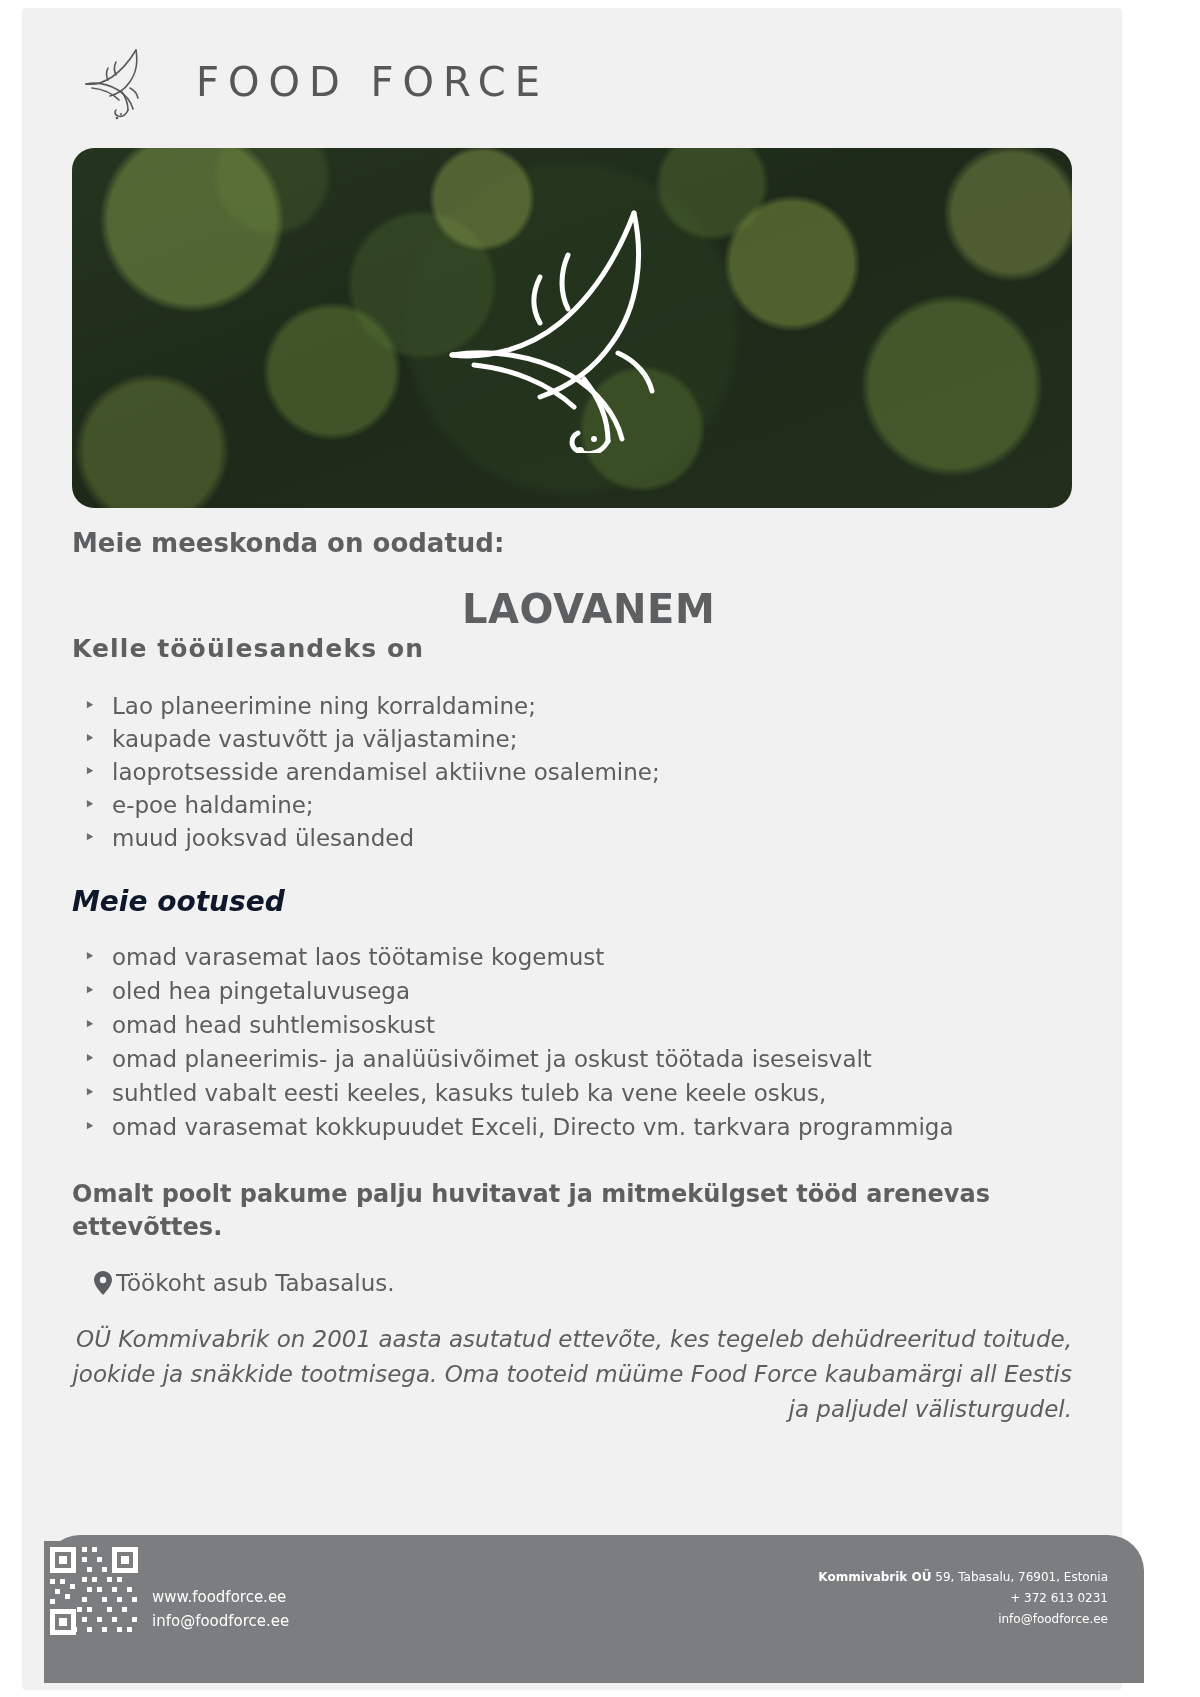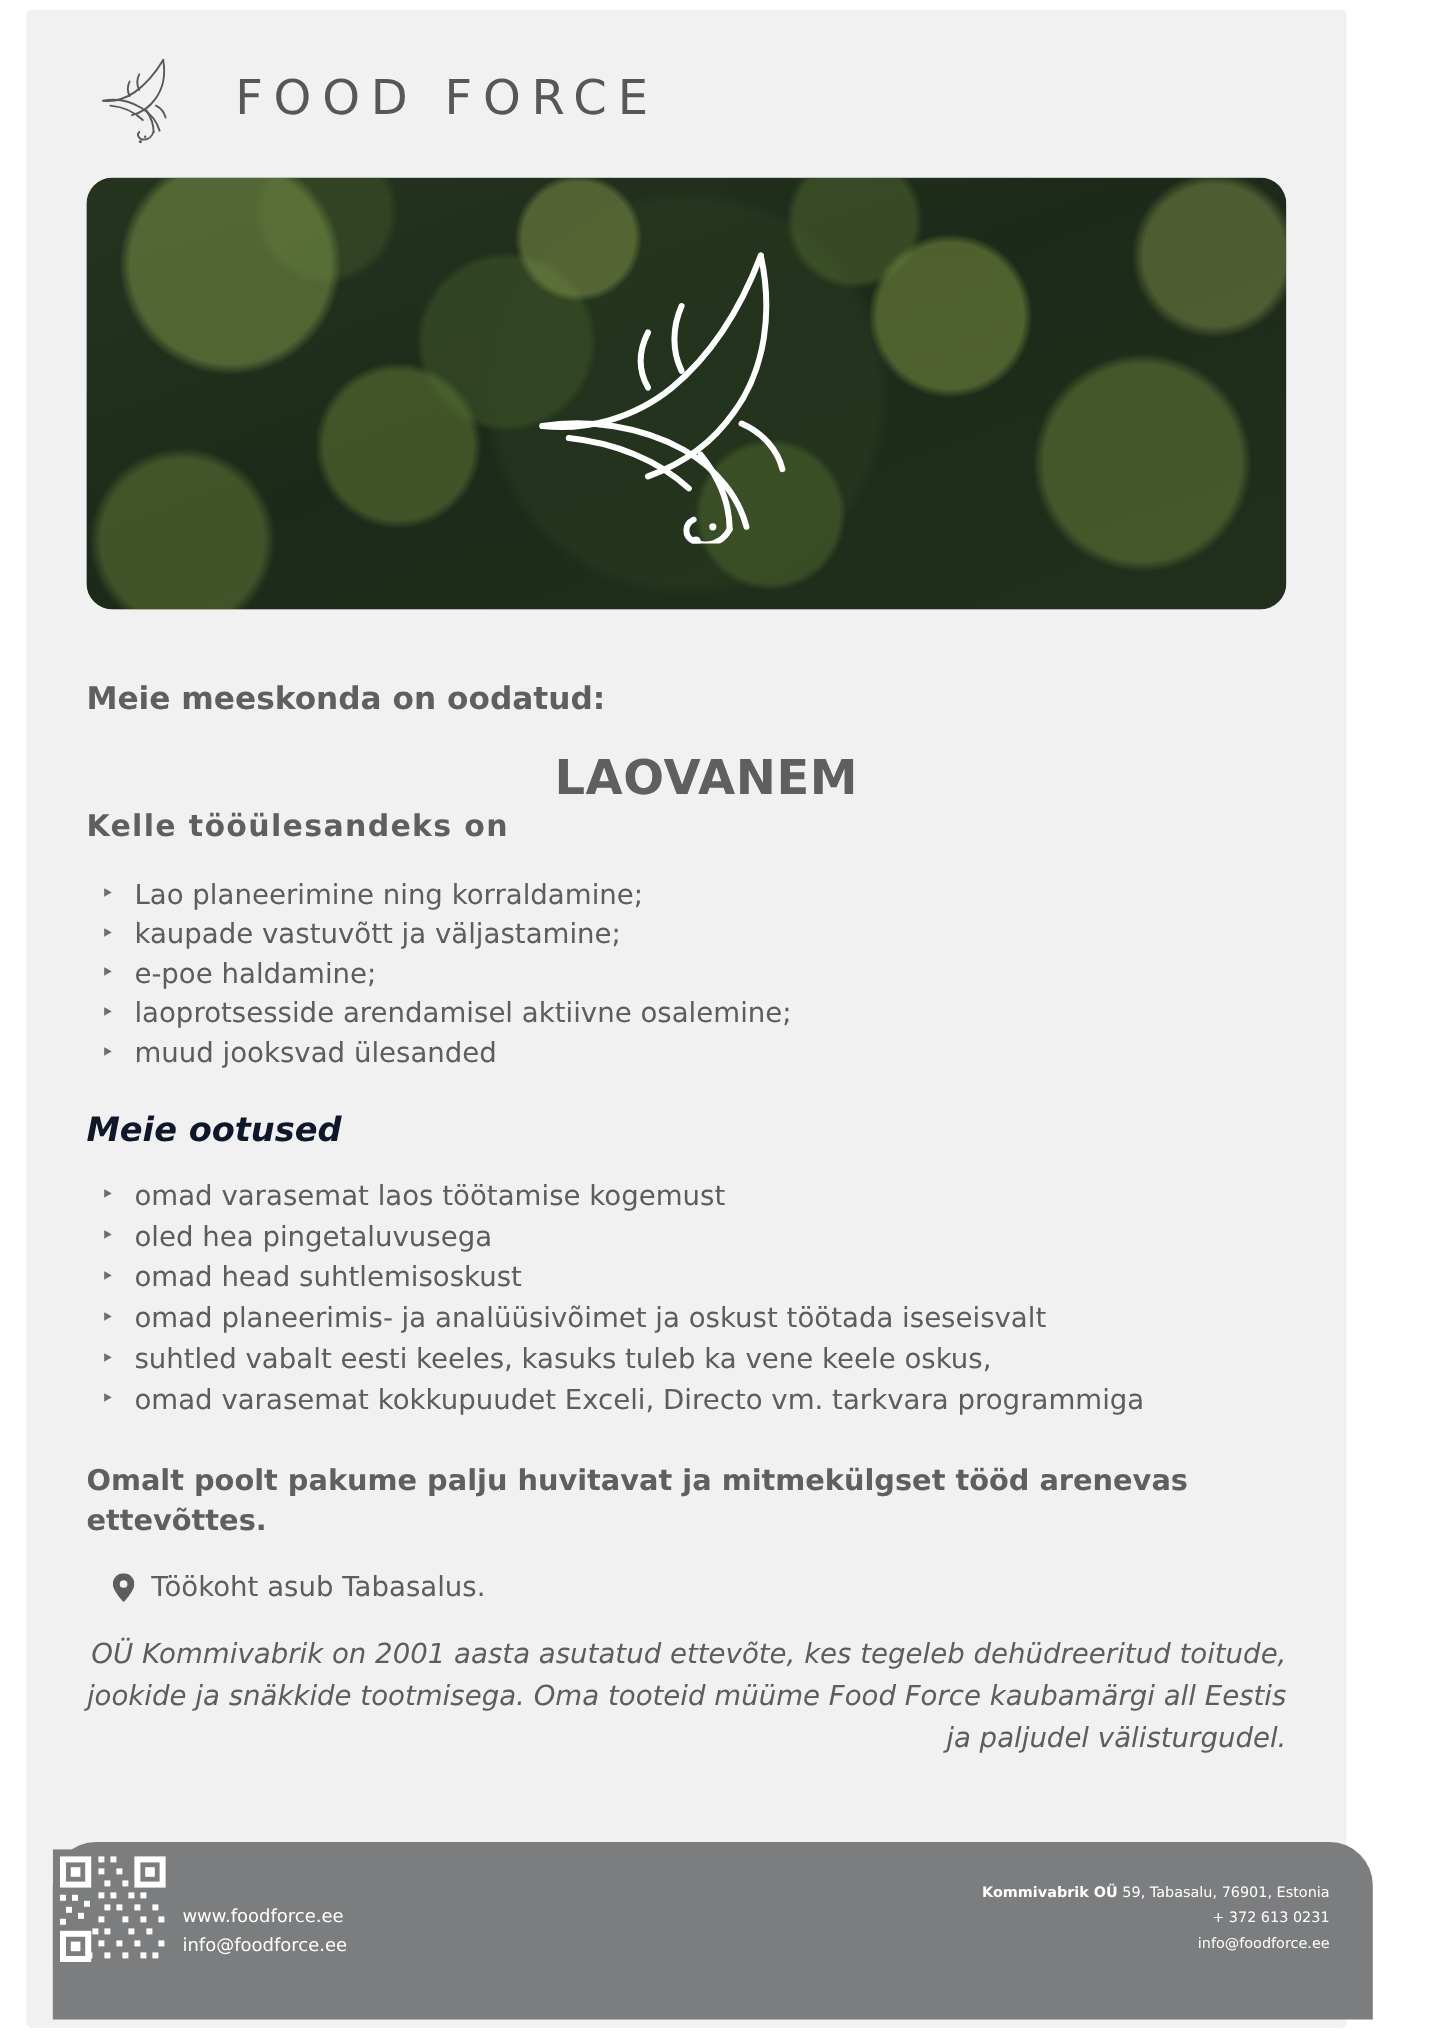--- a/index.html
+++ b/index.html
@@ -78,21 +78,21 @@
     left: 50%;
     top: 50%;
     transform: translate(-50%, -50%);
     width: 300px;
     height: 250px;
   }
   
   .content {
     position: absolute;
     left: 50px;
-    top: 552px;
+    top: 512px;
     width: 1000px;
   }
   .kicker {
     font-size: 26px;
     font-weight: bold;
     color: #5d5f61;
     margin: 0;
     padding-top: 8px;
   }
   .title-row {
@@ -154,21 +154,21 @@
     font-size: 24px;
     font-weight: bold;
     color: #5d5f61;
     line-height: 33px;
     margin: 34px 0 0 0;
     max-width: 960px;
   }
   .location {
     display: flex;
     align-items: center;
-    gap: 14px;
+    gap: 4px;
     margin: 26px 0 0 22px;
   }
   .pin-icon {
     width: 18px;
     height: 24px;
     flex: none;
   }
   .location-text {
     font-size: 23px;
     color: #5b5d5f;
@@ -273,22 +273,22 @@
       <p class="kicker">Meie meeskonda on oodatud:</p>
 
       <div class="title-row">
         <div class="job-title">LAOVANEM</div>
         <div class="subtitle">Kelle tööülesandeks on</div>
       </div>
 
       <ul class="bullets">
         <li>Lao planeerimine ning korraldamine;</li>
         <li>kaupade vastuvõtt ja väljastamine;</li>
+        <li>laoprotsesside arendamisel aktiivne osalemine;</li>
         <li>e-poe haldamine;</li>
-        <li>laoprotsesside arendamisel aktiivne osalemine;</li>
         <li>muud jooksvad ülesanded</li>
       </ul>
 
       <h2 class="section">Meie ootused</h2>
 
       <ul class="bullets spaced">
         <li>omad varasemat laos töötamise kogemust</li>
         <li>oled hea pingetaluvusega</li>
         <li>omad head suhtlemisoskust</li>
         <li>omad planeerimis- ja analüüsivõimet ja oskust töötada iseseisvalt</li>

